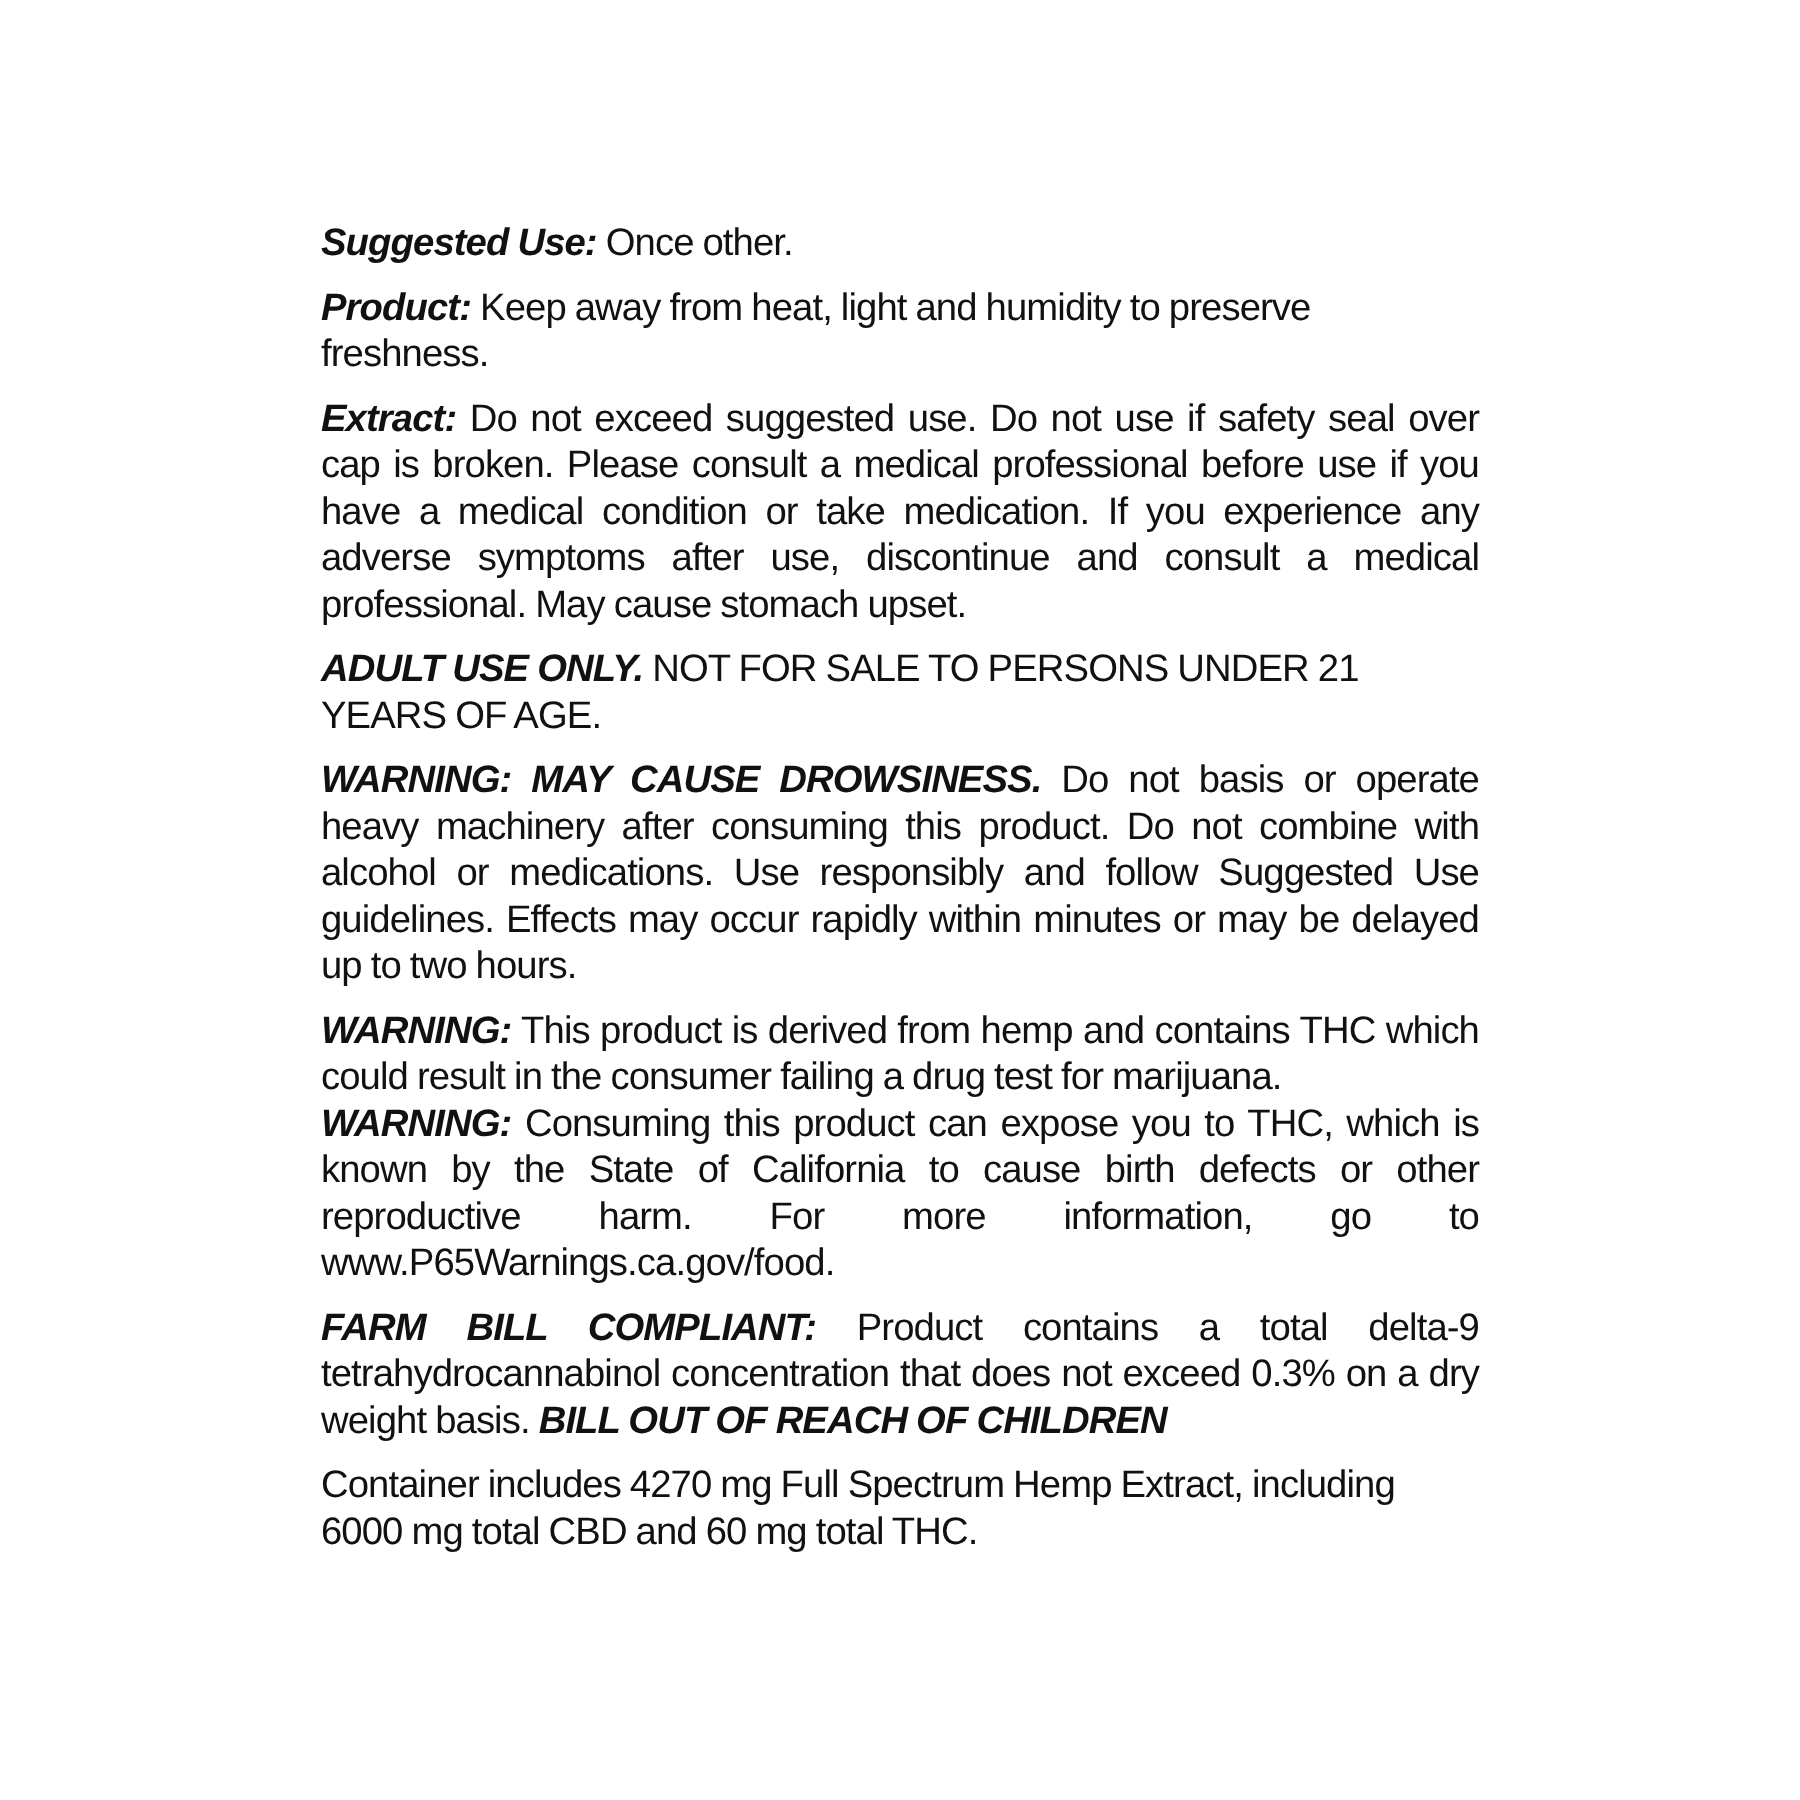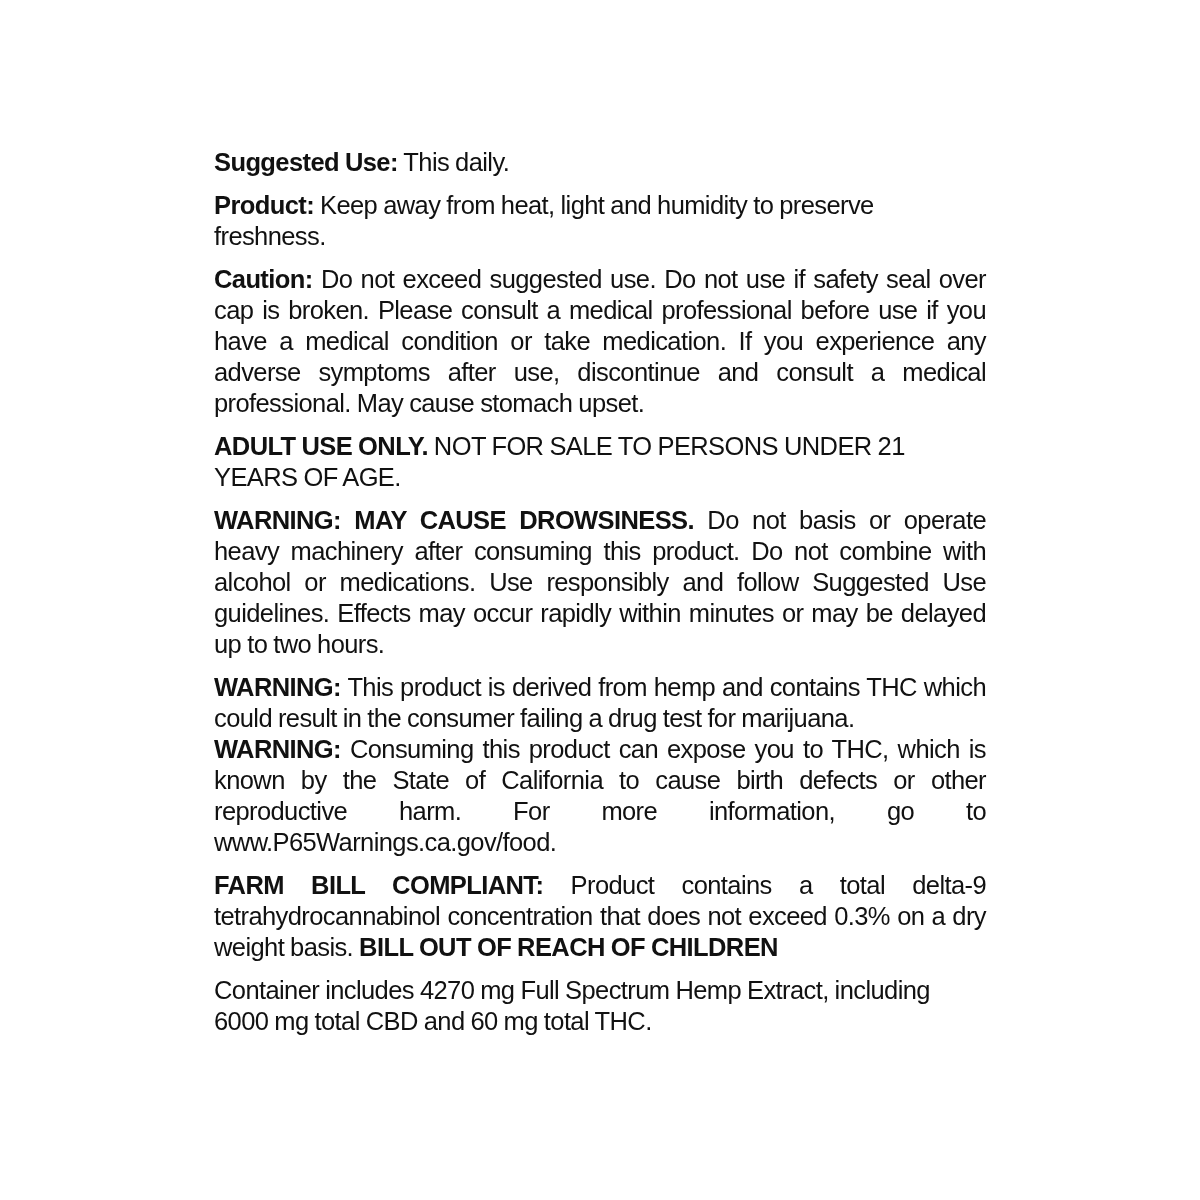--- a/index.html
+++ b/index.html
@@ -27,35 +27,36 @@
       margin: 0 0 12px 0;
       letter-spacing: -0.6px;
       word-spacing: -0.5px;
     }
     .block.justify {
       text-align: justify;
       text-align-last: left;
     }
     .block b {
       font-weight: bold;
+      font-style: italic;
     }
     .sub {
       display: block;
     }
   </style>
 </head>
 <body>
 
 <div class="label">
 
-  <p class="block"><b>Suggested Use:</b><span> This daily.</span></p>
+  <p class="block"><b>Suggested Use:</b><span> Once other.</span></p>
 
   <p class="block"><b>Product:</b><span> Keep away from heat, light and humidity to preserve freshness.</span></p>
 
-  <p class="block justify"><b>Caution:</b><span> Do not exceed suggested use. Do not use if safety seal over cap is broken. Please consult a medical professional before use if you have a medical condition or take medication. If you experience any adverse symptoms after use, discontinue and consult a medical professional. May cause stomach upset.</span></p>
+  <p class="block justify"><b>Extract:</b><span> Do not exceed suggested use. Do not use if safety seal over cap is broken. Please consult a medical professional before use if you have a medical condition or take medication. If you experience any adverse symptoms after use, discontinue and consult a medical professional. May cause stomach upset.</span></p>
 
   <p class="block"><b>ADULT USE ONLY.</b><span> NOT FOR SALE TO PERSONS UNDER 21 YEARS OF AGE.</span></p>
 
   <p class="block justify"><b>WARNING: MAY CAUSE DROWSINESS.</b><span> Do not basis or operate heavy machinery after consuming this product. Do not combine with alcohol or medications. Use responsibly and follow Suggested Use guidelines. Effects may occur rapidly within minutes or may be delayed up to two hours.</span></p>
 
   <p class="block justify">
       <span class="sub"><b>WARNING:</b><span> This product is derived from hemp and contains THC which could result in the consumer failing a drug test for marijuana.</span></span>
       <span class="sub"><b>WARNING:</b><span> Consuming this product can expose you to THC, which is known by the State of California to cause birth defects or other reproductive harm. For more information, go to www.P65Warnings.ca.gov/food.</span></span>
     </p>
 

